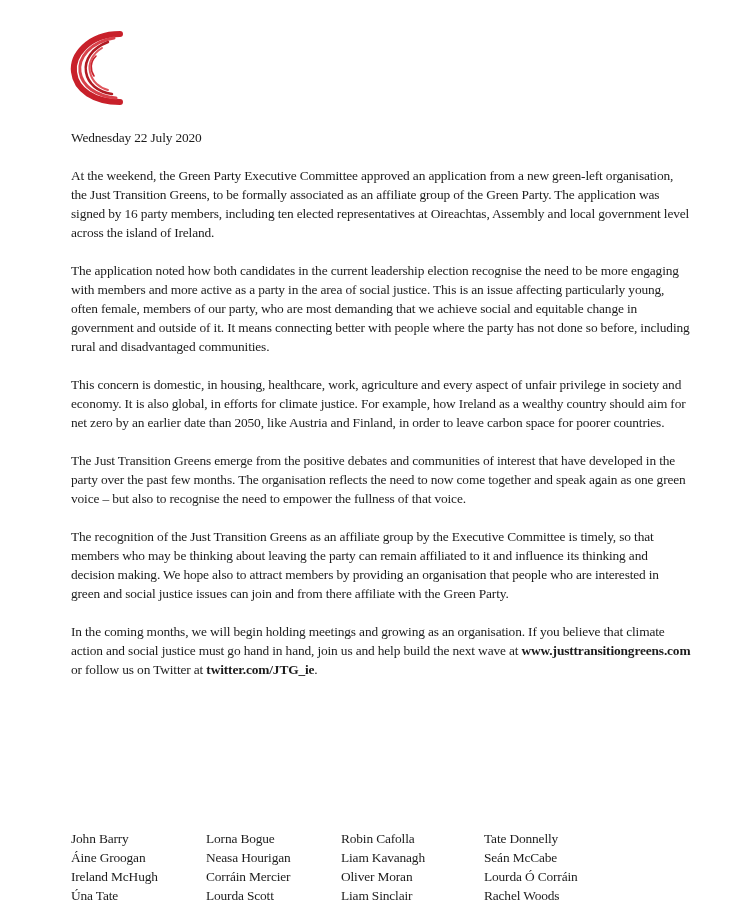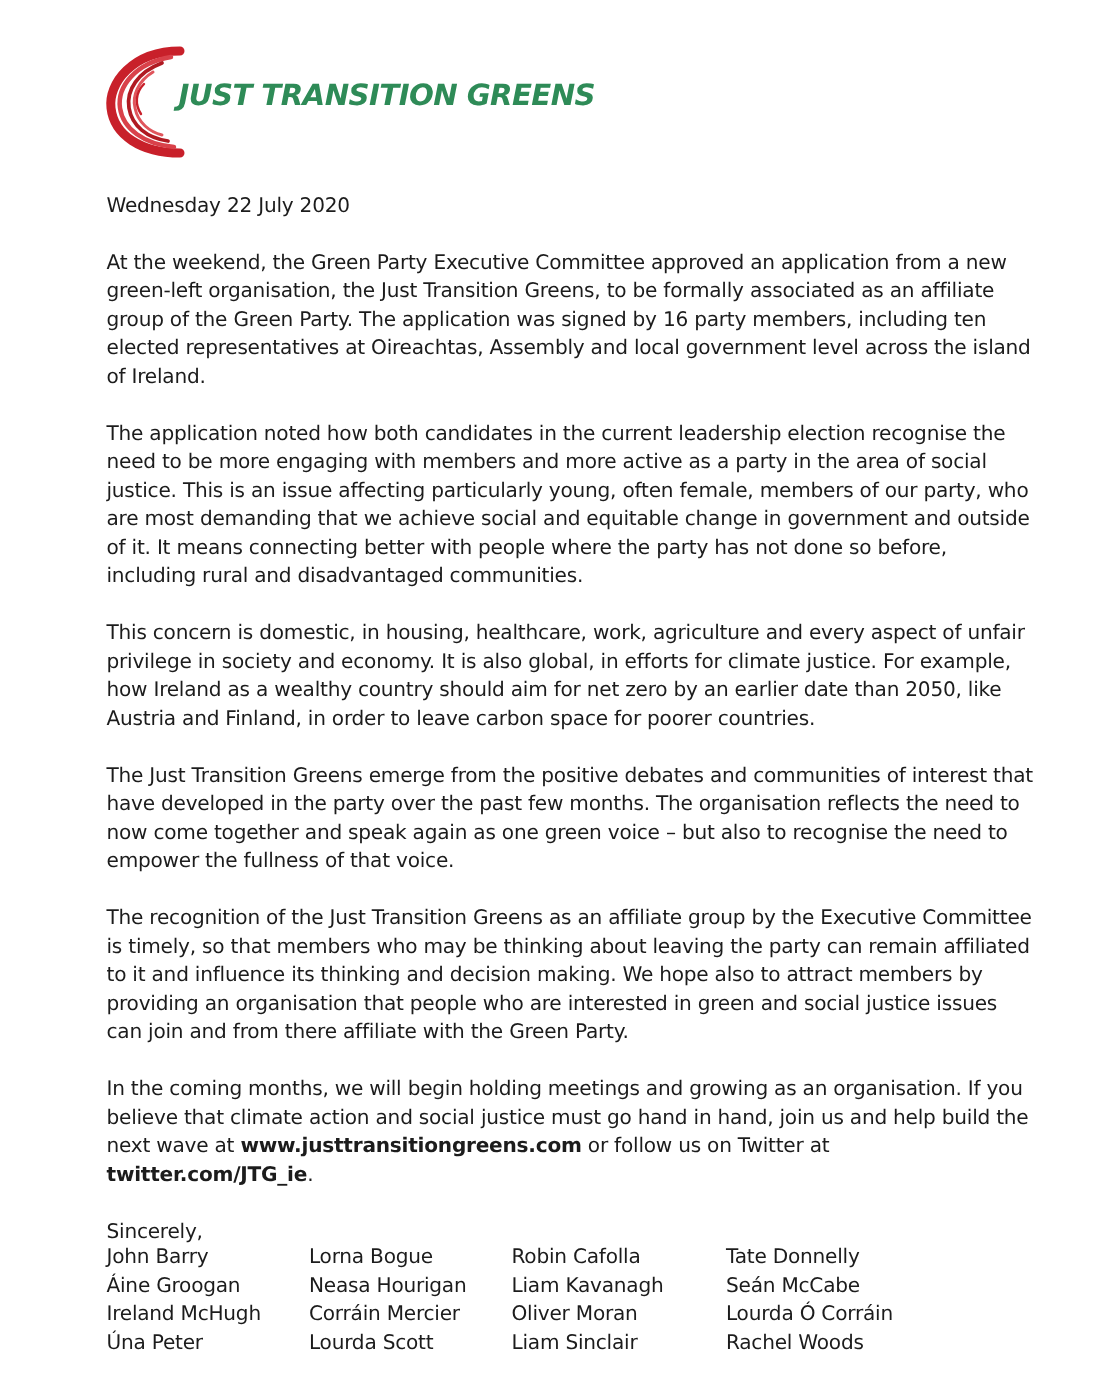--- a/index.html
+++ b/index.html
@@ -9,60 +9,58 @@
   }
   .logo { position: absolute; left: 68px; top: 28px; width: 320px; height: 80px; }
   .logo svg { position: absolute; left: 0; top: 0; }
   .logo-text {
     position: absolute; left: 51px; top: 24px;
     font-family: "DejaVu Sans", sans-serif; font-weight: bold; font-style: italic;
     font-size: 19.5px; letter-spacing: -0.4px; color: #2e8b57; white-space: nowrap;
   }
   .letter { position: absolute; left: 71px; top: 128px; width: 620px;
     font-size: 13.4px; line-height: 19px; letter-spacing: -0.15px; }
-  .letter p { margin: 0 0 19px 0; }
+  .letter p { margin: 0 0 19px 0; font-family: Liberation Serif, serif; }
   .date { margin-bottom: 19px; }
   .bold { font-weight: bold; }
   .signatories { position: absolute; left: 71px; top: 829px; width: 620px; }
   .sig-col { position: absolute; top: 0; font-size: 13.4px; line-height: 19px; letter-spacing: -0.15px; }
-  .sig-col div { white-space: nowrap; }
+  .sig-col div { white-space: nowrap; font-family: Liberation Serif, serif; }
 </style>
 </head>
 <body>
 
 <div class="logo">
   <svg width="60" height="80" viewBox="0 0 60 80">
     <g fill="none" stroke="#c8202a" stroke-linecap="round">
       <path d="M52 6 C20 6, 4 28, 6 44 C8 62, 26 74, 52 74" stroke-width="6"></path>
       <path d="M46 10 C22 14, 10 30, 12 44 C14 58, 28 68, 48 70" stroke-width="3" stroke="#d9414a"></path>
       <path d="M40 14 C24 20, 16 32, 18 44 C20 56, 30 64, 44 66" stroke-width="2.5" stroke="#b01a22"></path>
       <path d="M34 20 C24 26, 20 36, 22 44 C24 54, 32 60, 40 62" stroke-width="2" stroke="#e0555c"></path>
       <path d="M28 28 C22 34, 22 42, 26 48" stroke-width="1.6" stroke="#c8202a"></path>
     </g>
   </svg>
-  <div class="logo-text">JUST TRANSITION GREENS</div>
 </div>
 
 <div class="letter">
   <p class="date">Wednesday 22 July 2020</p>
   <p>At the weekend, the Green Party Executive Committee approved an application from a new green-left organisation, the Just Transition Greens, to be formally associated as an affiliate group of the Green Party. The application was signed by 16 party members, including ten elected representatives at Oireachtas, Assembly and local government level across the island of Ireland.</p>
   <p>The application noted how both candidates in the current leadership election recognise the need to be more engaging with members and more active as a party in the area of social justice. This is an issue affecting particularly young, often female, members of our party, who are most demanding that we achieve social and equitable change in government and outside of it. It means connecting better with people where the party has not done so before, including rural and disadvantaged communities.</p>
   <p>This concern is domestic, in housing, healthcare, work, agriculture and every aspect of unfair privilege in society and economy. It is also global, in efforts for climate justice. For example, how Ireland as a wealthy country should aim for net zero by an earlier date than 2050, like Austria and Finland, in order to leave carbon space for poorer countries.</p>
   <p>The Just Transition Greens emerge from the positive debates and communities of interest that have developed in the party over the past few months. The organisation reflects the need to now come together and speak again as one green voice – but also to recognise the need to empower the fullness of that voice.</p>
   <p>The recognition of the Just Transition Greens as an affiliate group by the Executive Committee is timely, so that members who may be thinking about leaving the party can remain affiliated to it and influence its thinking and decision making. We hope also to attract members by providing an organisation that people who are interested in green and social justice issues can join and from there affiliate with the Green Party.</p>
   <p><span>In the coming months, we will begin holding meetings and growing as an organisation. If you believe that climate action and social justice must go hand in hand, join us and help build the next wave at </span><span class="bold">www.justtransitiongreens.com</span><span> or follow us on Twitter at </span><span class="bold">twitter.com/JTG_ie</span><span>.</span></p>
-  <p>Sincerely,</p>
 </div>
 
 <div class="signatories">
   <div class="sig-col" style="left:0px">
     <div>John Barry</div>
     <div>Áine Groogan</div>
     <div>Ireland McHugh</div>
-    <div>Úna Peter</div>
+    <div>Úna Tate</div>
   </div>
   <div class="sig-col" style="left:135px">
     <div>Lorna Bogue</div>
     <div>Neasa Hourigan</div>
     <div>Corráin Mercier</div>
     <div>Lourda Scott</div>
   </div>
   <div class="sig-col" style="left:270px">
     <div>Robin Cafolla</div>
     <div>Liam Kavanagh</div>

